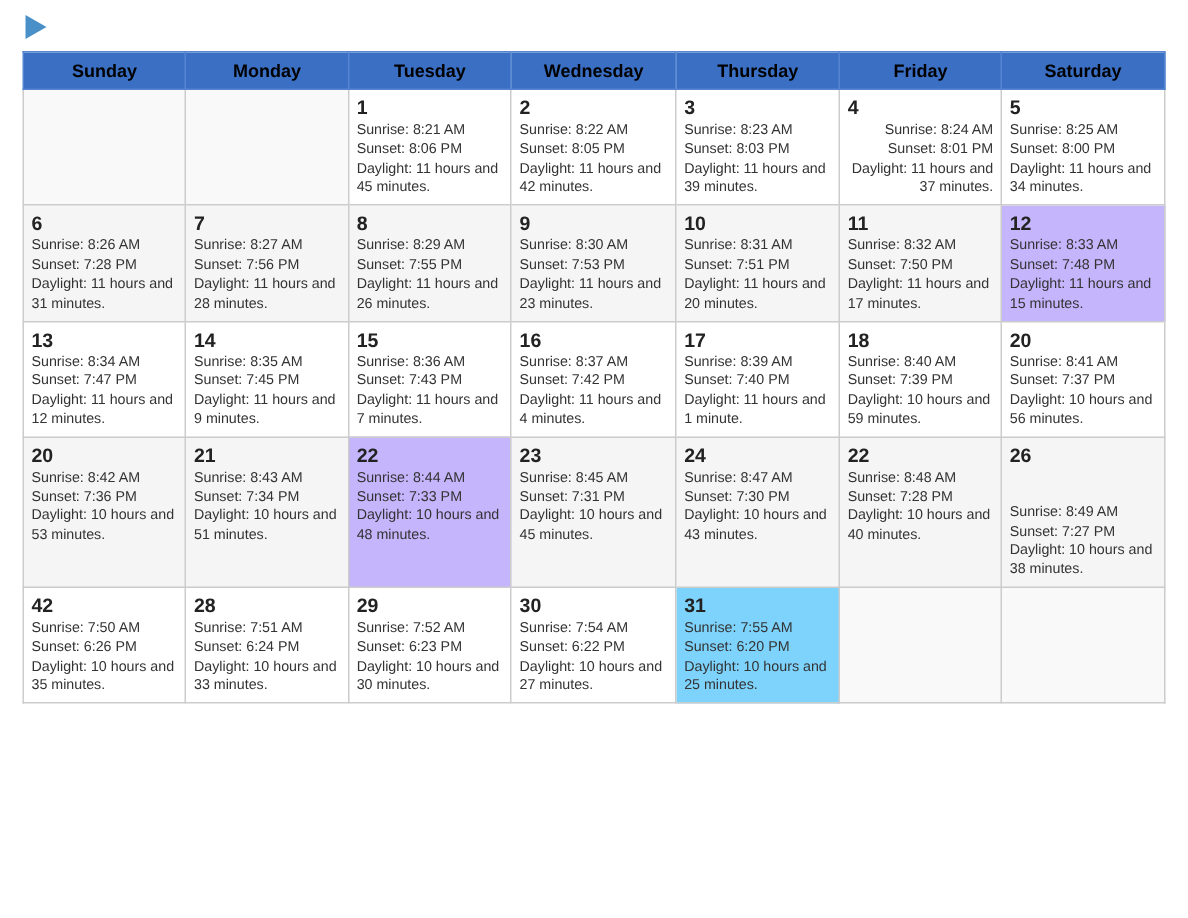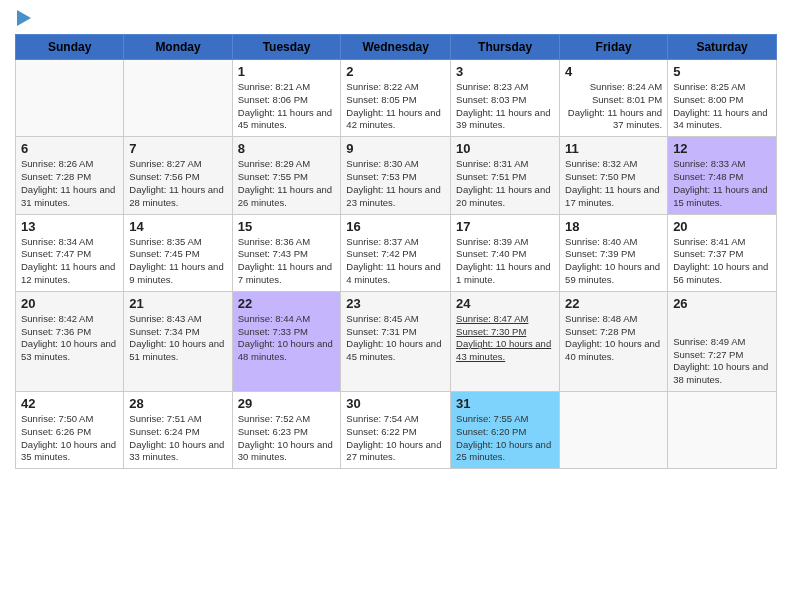--- a/index.html
+++ b/index.html
@@ -274,21 +274,21 @@
 Daylight: 10 hours and 48 minutes.</div>
           </td>
           <td style="background: rgb(245, 245, 245);">
             <span class="day-num">23</span>
             <div class="day-info" style="white-space: pre-line;">Sunrise: 8:45 AM
 Sunset: 7:31 PM
 Daylight: 10 hours and 45 minutes.</div>
           </td>
           <td style="background: rgb(245, 245, 245);">
             <span class="day-num">24</span>
-            <div class="day-info" style="white-space: pre-line; text-decoration: underline;">Sunrise: 8:47 AM
+            <div class="day-info" style="white-space: pre-line;">Sunrise: 8:47 AM
 Sunset: 7:30 PM
 Daylight: 10 hours and 43 minutes.</div>
           </td>
           <td style="background: rgb(245, 245, 245);">
             <span class="day-num">22</span>
             <div class="day-info" style="white-space: pre-line;">Sunrise: 8:48 AM
 Sunset: 7:28 PM
 Daylight: 10 hours and 40 minutes.</div>
           </td>
           <td style="background: rgb(245, 245, 245);">

